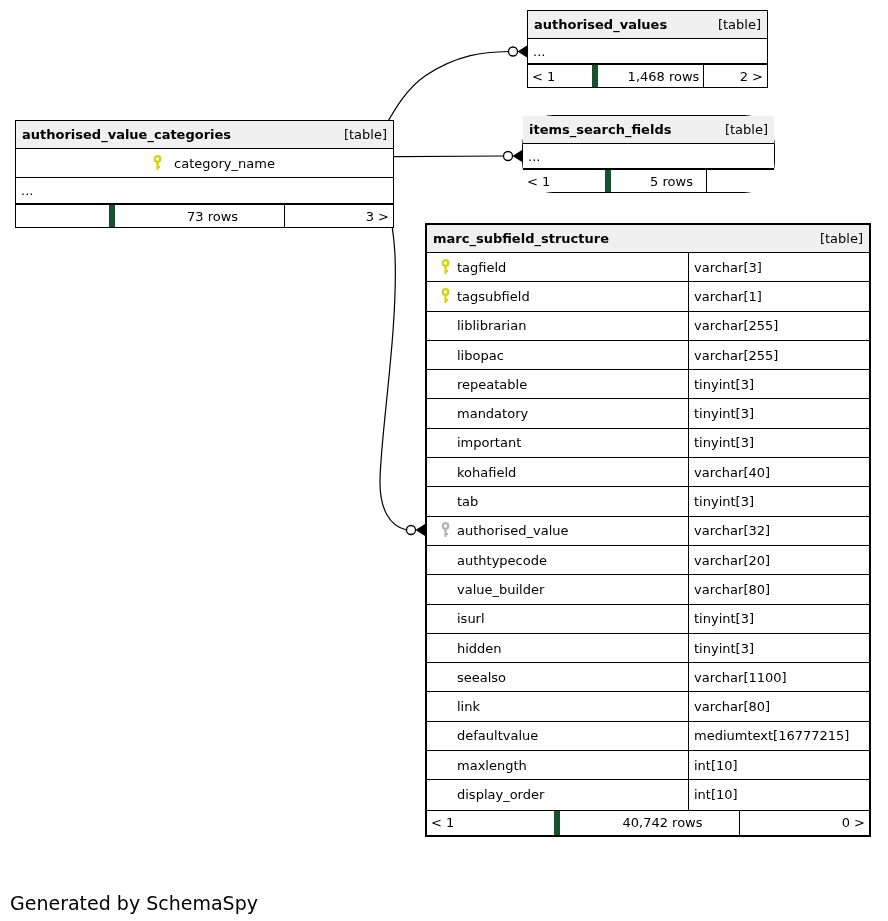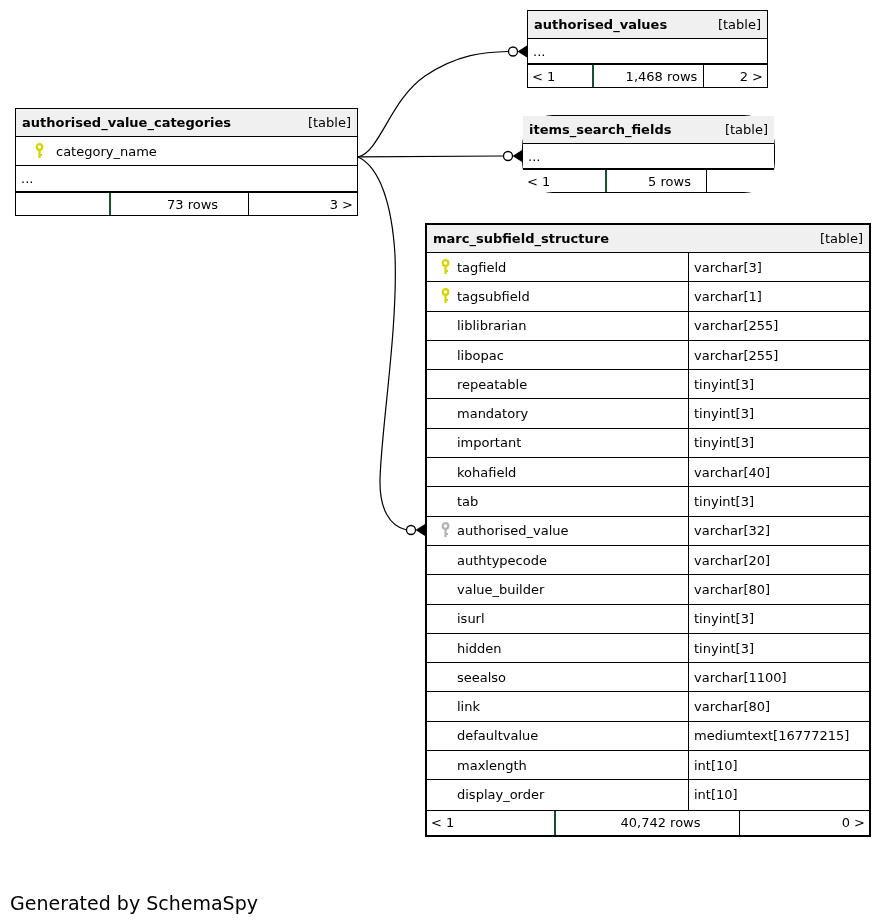--- a/index.html
+++ b/index.html
@@ -28,21 +28,21 @@
   .trow:last-of-type{border-bottom:none;}
   .keyslot{width:24px;display:inline-flex;justify-content:center;flex:0 0 24px;}
   .keyslot.wide{width:34px;flex:0 0 34px;}
   .ellipsis{padding-left:5px;}
   .tfoot{
     display:flex;border-top:1px solid #000;height:23px;align-items:center;
     box-sizing:border-box;background:#fff;
   }
   .fcell{box-sizing:border-box;height:100%;display:flex;align-items:center;}
   .f-left{padding-left:4px;}
-  .f-mid{flex:1;justify-content:center;border-left:2px solid #14532d;border-right:1px solid #000;padding-left:26px;}
+  .f-mid{flex:1;justify-content:center;border-left:6px solid #14532d;border-right:1px solid #000;padding-left:26px;}
   .f-right{justify-content:flex-end;padding-right:4px;}
   
   .mrow{display:flex;align-items:stretch;border-bottom:1px solid #000;height:29.3px;box-sizing:border-box;}
   .mrow:last-of-type{border-bottom:none;}
   .cell{display:flex;align-items:center;box-sizing:border-box;}
   .cell.name{flex:0 0 262px;border-right:1px solid #000;padding-left:6px;}
   .cell.type{flex:1;padding-left:5px;}
   .caption{position:absolute;left:10px;top:892px;font-size:19px;}
 </style>
 </head>
@@ -70,26 +70,26 @@
   <div class="trow" style="height:25px;">
     <span class="ellipsis">...</span>
   </div>
   <div class="tfoot">
     <div class="fcell f-left" style="width:64px;">&lt; 1</div>
     <div class="fcell f-mid">1,468 rows</div>
     <div class="fcell f-right" style="width:63px;">2 &gt;</div>
   </div>
 </div>
 
-<div class="db-table" style="left:15px;top:108px;width:343px;">
+<div class="db-table" style="left:15px;top:120px;width:379px;">
   <div class="thead">
     <span class="tname">authorised_value_categories</span>
     <span class="tbadge">[table]</span>
   </div>
-  <div class="trow" style="height:29px;padding-left:6px;">
+  <div class="trow" style="height:29px;padding-left:6px;justify-content:center;">
     <span class="keyslot wide">
       <svg width="11" height="17" viewBox="0 0 11 17">
         <circle cx="5.5" cy="4" r="2.8" fill="none" stroke-width="2.2" stroke="#d4d400"></circle>
         <path d="M5.5,6.8 V15 M5.5,12 H8" fill="none" stroke-width="2.2" stroke="#d4d400"></path>
       </svg>
     </span>
     <span>category_name</span>
   </div>
   <div class="trow" style="height:26px;">
     <span class="ellipsis">...</span>

